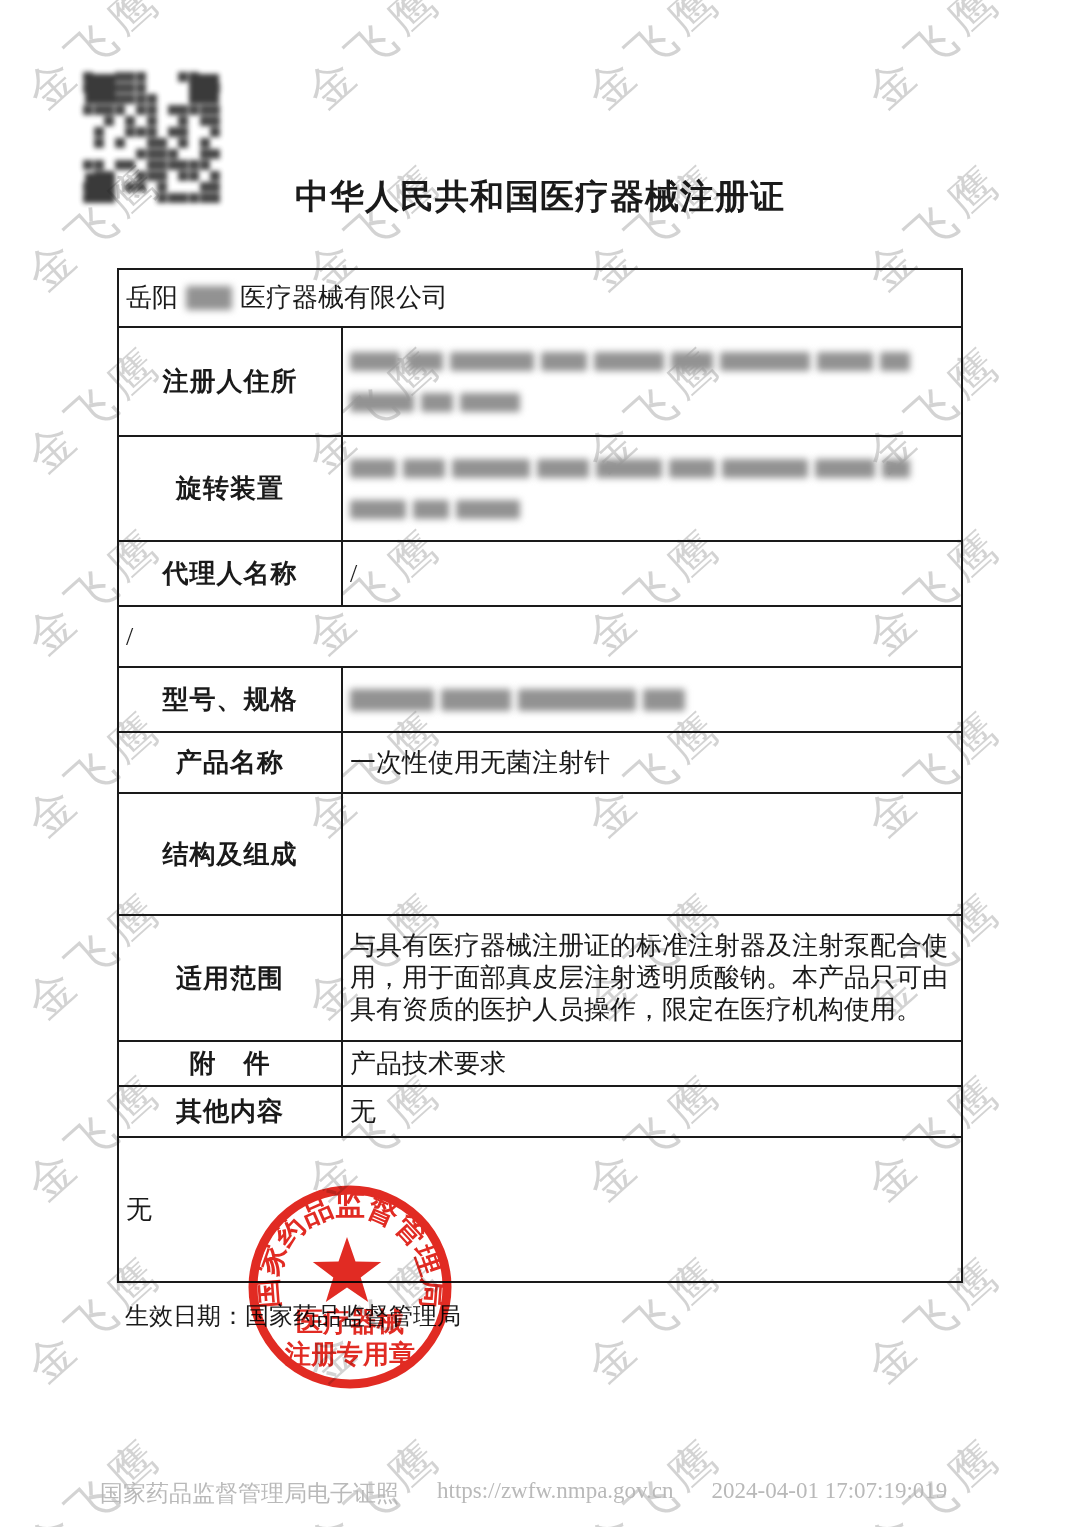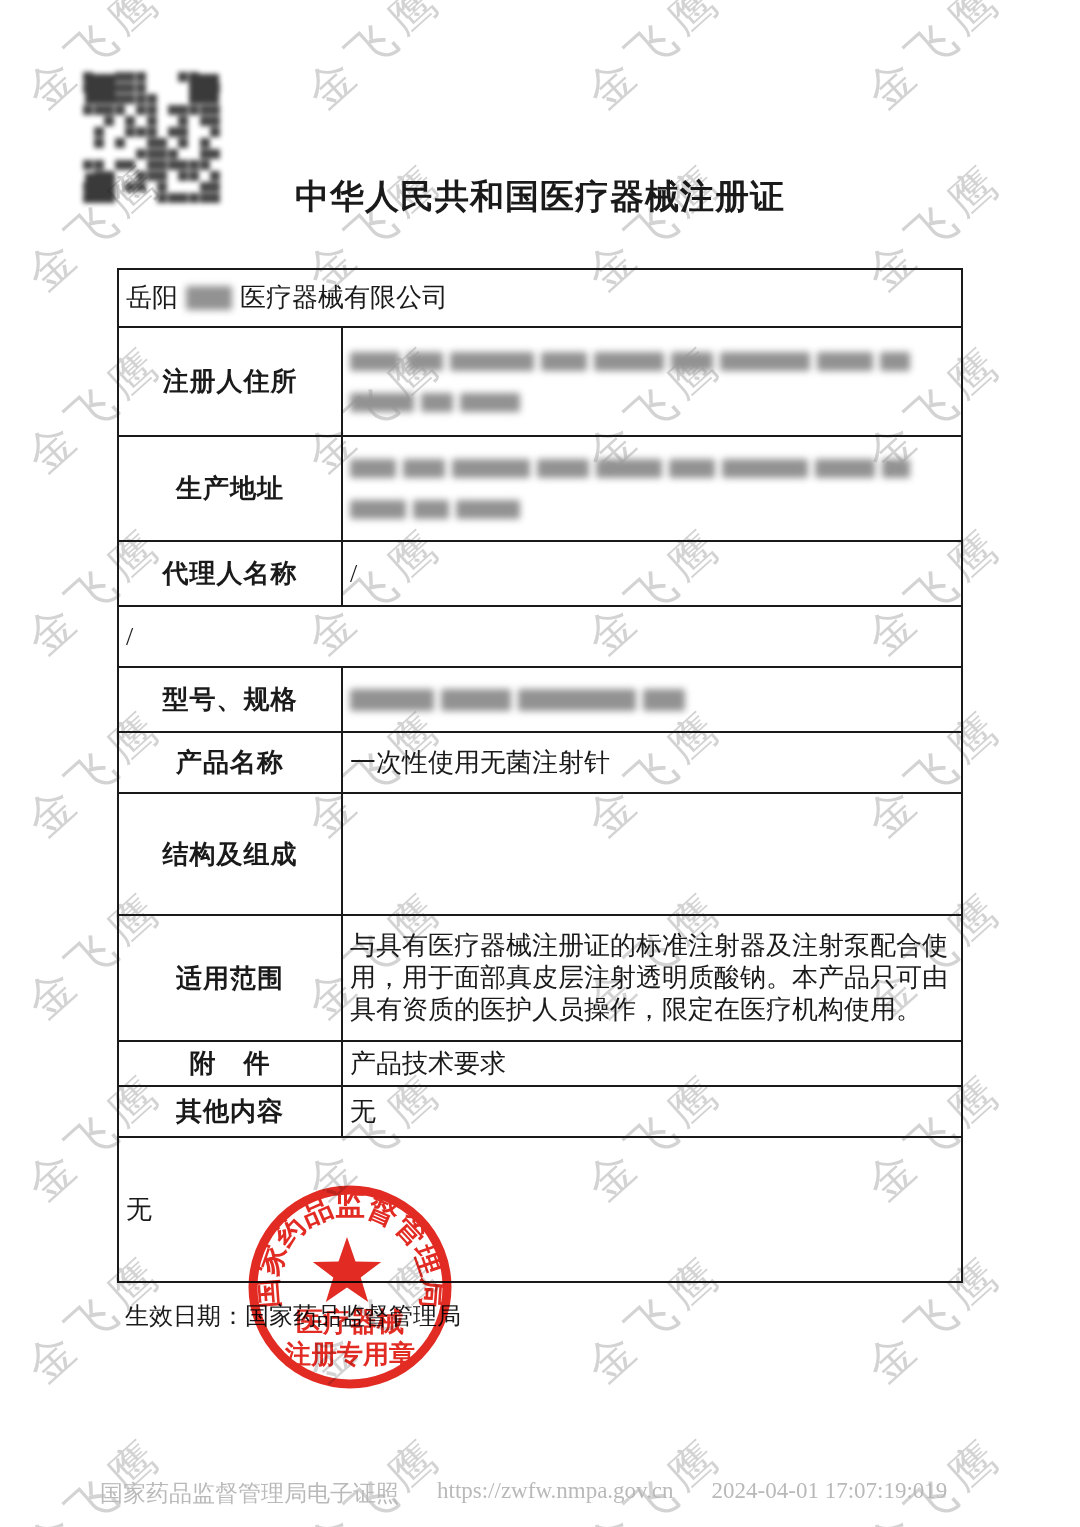--- a/index.html
+++ b/index.html
@@ -320,21 +320,21 @@
             <div class="redact-line">
               <span class="redact" style="width:64px"></span>
                 <span class="redact" style="width:32px"></span>
                 <span class="redact" style="width:60px"></span>
             </div>
           </div>
         </div>
       </div>
 
       <div class="row" style="height:103px">
-        <div class="lbl">生产地址</div>
+        <div class="lbl">旋转装置</div>
         <div class="val">
           <div class="redact-stack">
             <div class="redact-line">
               <span class="redact" style="width:46px"></span>
                 <span class="redact" style="width:42px"></span>
                 <span class="redact" style="width:78px"></span>
                 <span class="redact" style="width:52px"></span>
                 <span class="redact" style="width:66px"></span>
                 <span class="redact" style="width:46px"></span>
                 <span class="redact" style="width:86px"></span>

